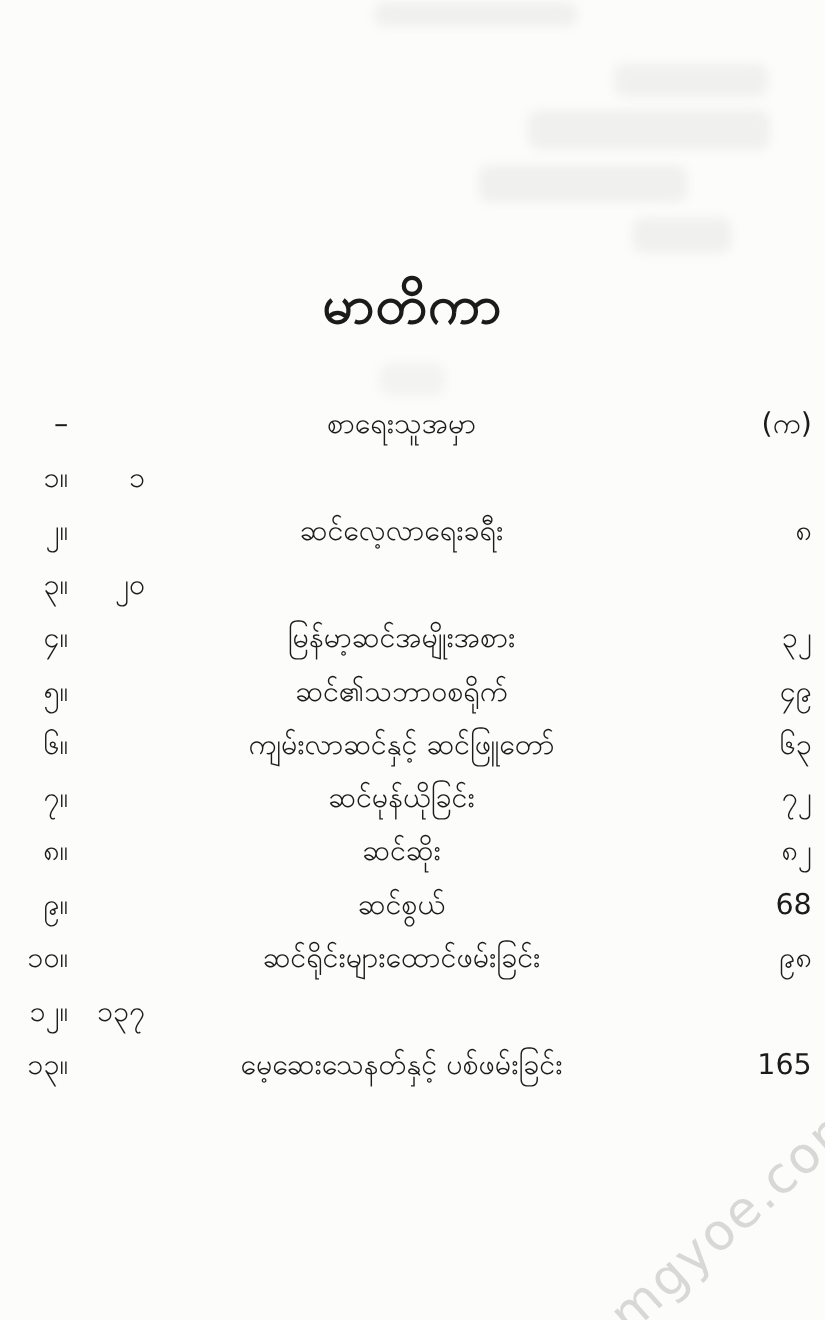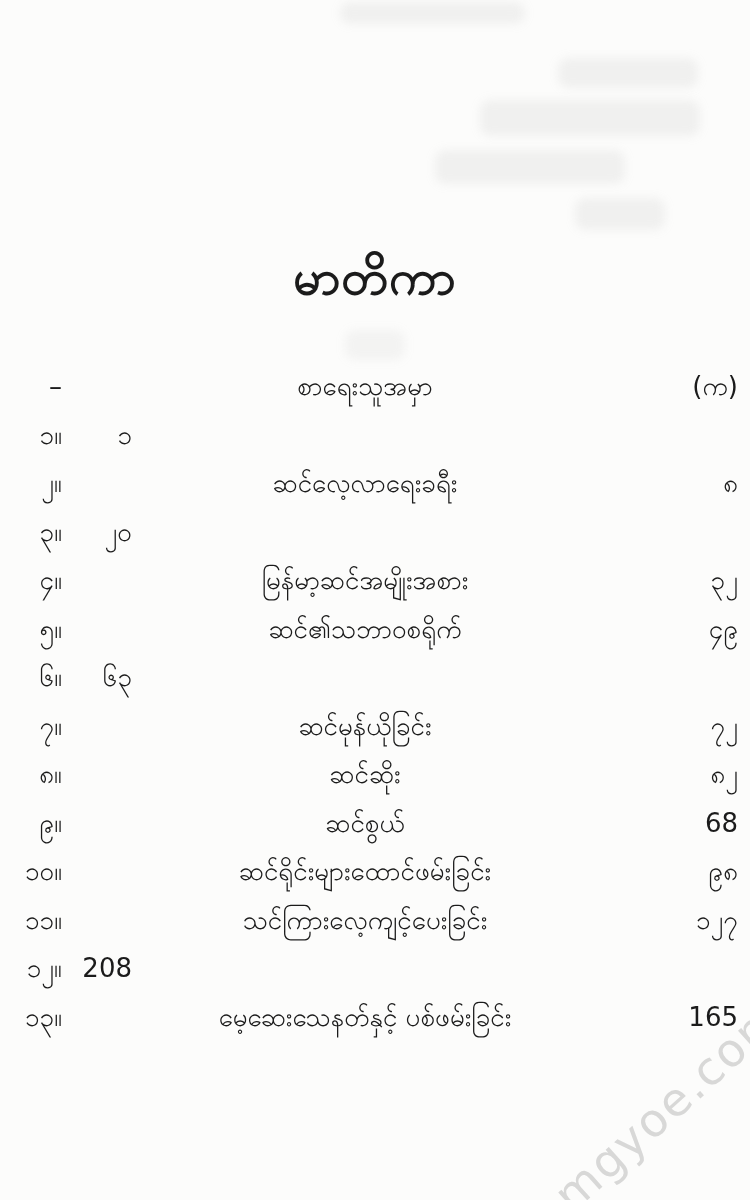--- a/index.html
+++ b/index.html
@@ -33,21 +33,20 @@
   .smudge.s6 { left: 345px; top: 330px; width: 60px;  height: 30px; background: rgba(170,170,170,0.10); }
 
   .doc-title {
     margin: 0;
     padding-top: 246px;
     text-align: center;
     font-size: 48px;
     line-height: 64px;
     font-weight: 600;
     letter-spacing: 1px;
-    font-family: Liberation Serif, serif;
   }
 
   .toc {
     margin-top: 52px;
     padding-right: 12px;
   }
   .toc-row {
     display: flex;
     align-items: baseline;
     height: 48.5px;
@@ -133,20 +132,21 @@
     </div>
 
     <div class="toc-row">
       <span class="toc-num">၅။</span>
       <span class="toc-ttl">ဆင်၏သဘာဝစရိုက်</span>
       <span class="toc-pg">၄၉</span>
     </div>
 
     <div class="toc-row">
       <span class="toc-num">၆။</span>
+      <span class="toc-ttl">ကျမ်းလာဆင်နှင့် ဆင်ဖြူတော်</span>
       <span class="toc-pg">၆၃</span>
     </div>
 
     <div class="toc-row">
       <span class="toc-num">၇။</span>
       <span class="toc-ttl">ဆင်မုန်ယိုခြင်း</span>
       <span class="toc-pg">၇၂</span>
     </div>
 
     <div class="toc-row">
@@ -160,29 +160,24 @@
       <span class="toc-ttl">ဆင်စွယ်</span>
       <span class="toc-pg">68</span>
     </div>
 
     <div class="toc-row">
       <span class="toc-num">၁၀။</span>
       <span class="toc-ttl">ဆင်ရိုင်းများထောင်ဖမ်းခြင်း</span>
       <span class="toc-pg">၉၈</span>
     </div>
 
-    <div class="toc-row">
-      <span class="toc-num">၁၁။</span>
-      <span class="toc-ttl">သင်ကြားလေ့ကျင့်ပေးခြင်း</span>
-      <span class="toc-pg">၁၂၇</span>
-    </div>
 
     <div class="toc-row">
       <span class="toc-num">၁၂။</span>
-      <span class="toc-pg">208</span>
+      <span class="toc-pg">၁၃၇</span>
     </div>
 
     <div class="toc-row">
       <span class="toc-num">၁၃။</span>
       <span class="toc-ttl">မေ့ဆေးသေနတ်နှင့် ပစ်ဖမ်းခြင်း</span>
       <span class="toc-pg">165</span>
     </div>
 
   </div>
 

